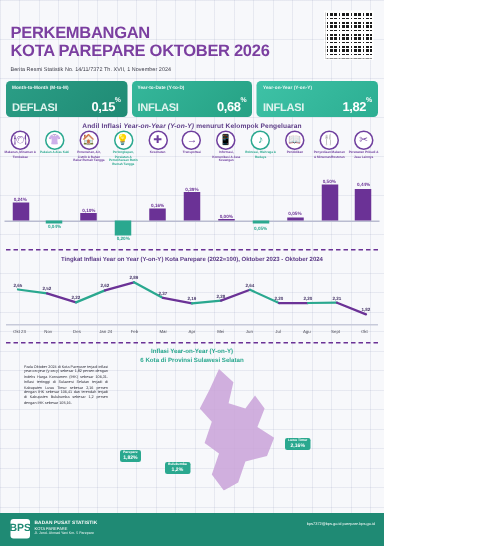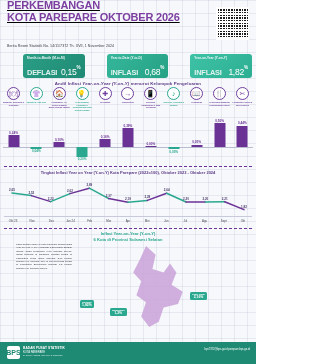--- a/index.html
+++ b/index.html
@@ -13,21 +13,21 @@
     position: relative;
     width: 256px; height: 364px;
     background:
       repeating-linear-gradient(to right, rgba(120,130,170,0.13) 0 0.6px, transparent 0.6px 13px),
       repeating-linear-gradient(to bottom, rgba(120,130,170,0.13) 0 0.6px, transparent 0.6px 13px),
       #f7f8fb;
   }
 
   
   .header { position:absolute; left:0; top:0; width:256px; height:52px; }
-  .title-block { position:absolute; left:7px; top:0;text-decoration:underline; }
+  .title-block { position:absolute; left:7px; top:17px; }
   .title-line {
     color:#7b3fa0; font-weight:bold; font-size:11px; line-height:11.5px;
     letter-spacing:-0.2px; white-space:nowrap;
   }
   .subtitle {
     position:absolute; left:7px; top:44px;
     font-size:3.6px; color:#3a3a46; letter-spacing:0.05px; white-space:nowrap;
   }
   .qr {
     position:absolute; right:7px; top:7px; width:33px; height:33px;
@@ -39,29 +39,29 @@
     background-image:
       repeating-linear-gradient(to right,#fff 0 1px,transparent 1px 2px,#fff 2px 3px,transparent 3px 5px,#fff 5px 6px,transparent 6px 8px),
       repeating-linear-gradient(to bottom,#fff 0 1px,transparent 1px 3px,#fff 3px 4px,transparent 4px 5px,#fff 5px 7px,transparent 7px 8px);
   }
 
   
   .stats { position:absolute; left:0; top:54px; width:256px; height:24px;
            display:flex; gap:3px; padding:0 4px; }
   .stat {
     flex:1; border-radius:3px; position:relative;
-    padding:2px 4px 13px 4px; color:#fff; overflow:hidden;margin-left:19px;
+    padding:2px 4px 13px 4px; color:#fff; overflow:hidden;
   }
   .stat.s1 { background:linear-gradient(135deg,#2b9e86,#1f8a74); }
   .stat.s2 { background:linear-gradient(135deg,#35b79b,#26a184); }
   .stat.s3 { background:linear-gradient(135deg,#3ec2a6,#2cae92); }
   .stat-tag { font-size:3.1px; font-weight:bold; opacity:0.92; letter-spacing:0.05px; white-space:nowrap; }
   .stat-row { display:flex; align-items:baseline; justify-content:space-between; margin-top:1px; }
   .stat-kind { font-size:7.4px; font-weight:bold; letter-spacing:-0.2px; color:#dff3ee; }
-  .stat-val  { font-size:8.6px; font-weight:normal; letter-spacing:-0.3px; }
+  .stat-val  { font-size:8.6px; font-weight:bold; letter-spacing:-0.3px; }
   .stat-pct  { font-size:4.6px; font-weight:bold; vertical-align:super; }
 
   
   .andil-title {
     position:absolute; left:0; top:81px; width:256px; text-align:center;
     font-size:4.4px; font-weight:bold; color:#5b3a86; letter-spacing:0.1px;
   }
   .andil-title .it { font-style:italic; }
   .icons-row {
     position:absolute; left:3px; top:87px; width:250px; height:36px;

